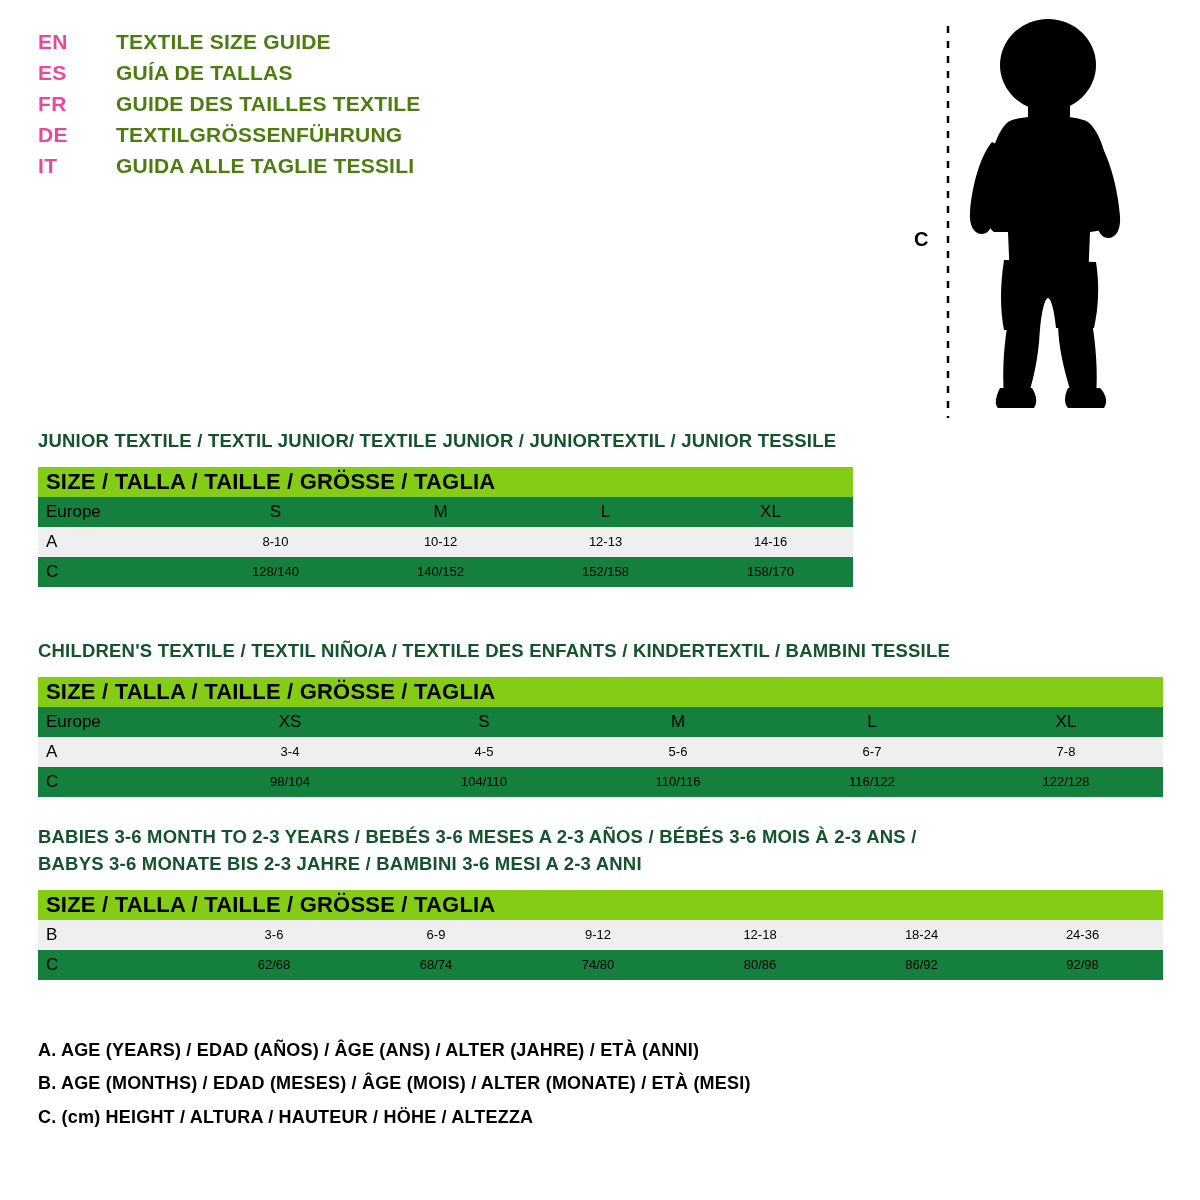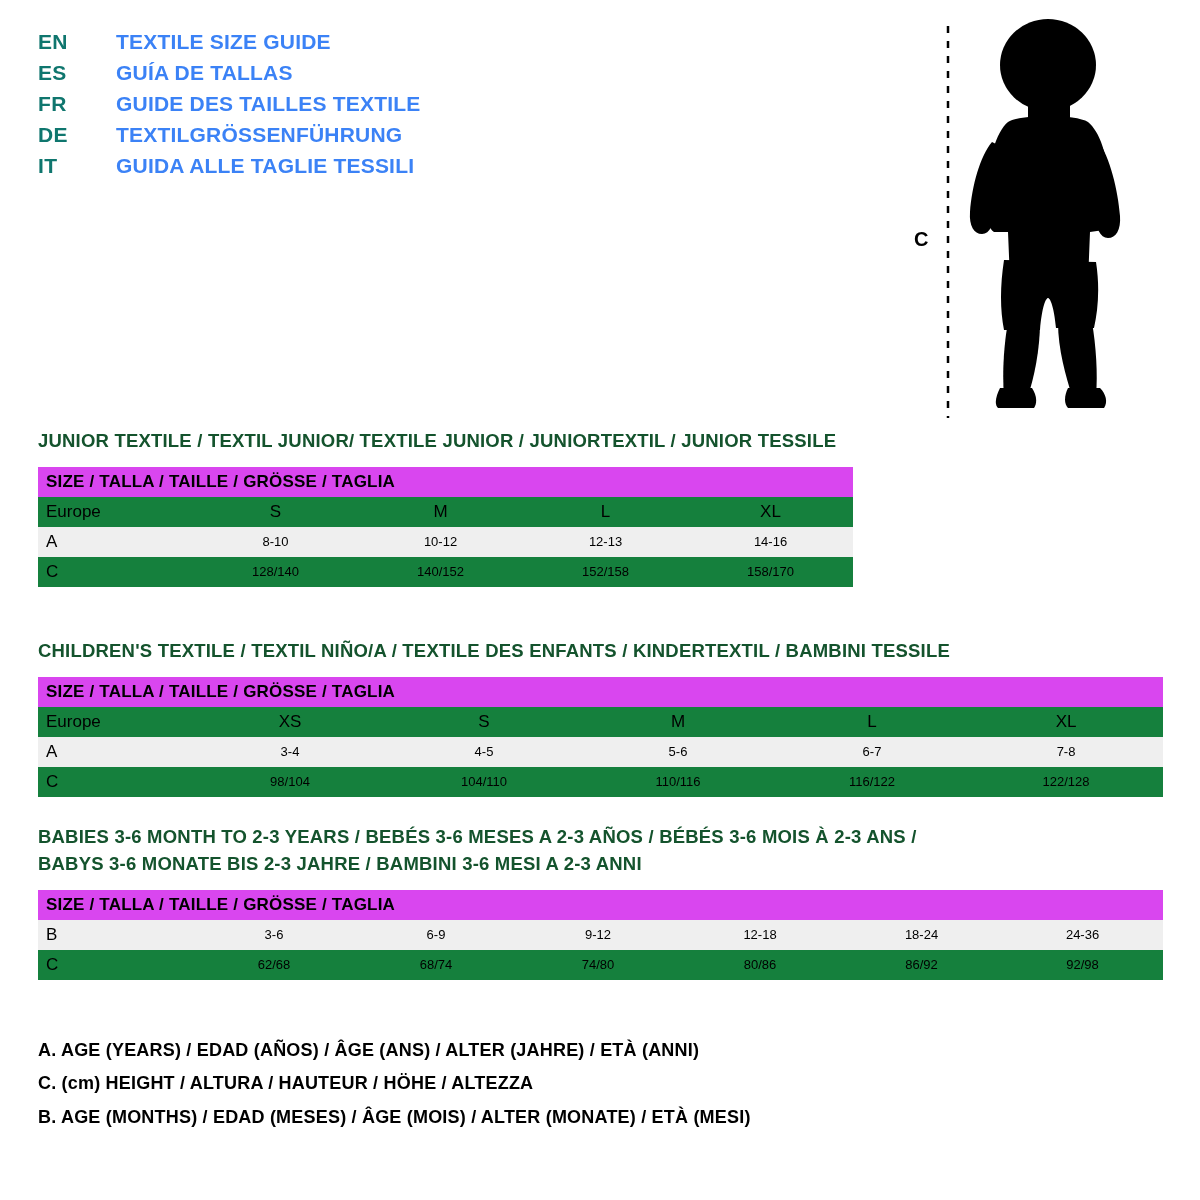--- a/index.html
+++ b/index.html
@@ -26,27 +26,27 @@
   .lang-row {
     display: flex;
     align-items: baseline;
     height: 31px;
   }
   .lang-code {
     width: 78px;
     font-size: 21px;
     font-weight: 700;
     letter-spacing: 0.3px;
-    color: #0f766e;
+    color: #ec4899;
   }
   .lang-text {
     font-size: 21px;
     font-weight: 700;
     letter-spacing: 0.2px;
-    color: #3b82f6;
+    color: #4d7c0f;
     text-transform: uppercase;
   }
 
   
   .figure-area {
     position: absolute;
     top: 10px;
     left: 900px;
     width: 260px;
     height: 415px;
@@ -79,23 +79,23 @@
     border-collapse: collapse;
     table-layout: fixed;
     font-size: 17px;
   }
   .size-table td {
     padding: 0;
     height: 30px;
     vertical-align: middle;
   }
   .band {
-    background: #d946ef;
-    font-weight: 700;
-    font-size: 17px;
+    background: #84cc16;
+    font-weight: 700;
+    font-size: 22px;
     letter-spacing: 0.2px;
     padding-left: 8px !important;
     text-transform: uppercase;
   }
   .row-alt {
     background: #efefef;
   }
   .row-white {
     background: #15803d;
   }
@@ -314,15 +314,15 @@
           <td class="cell-val">86/92</td>
           <td class="cell-val">92/98</td>
         </tr>
       </tbody>
     </table>
   </div>
 </div>
 
 <div id="legend-section">
   <div class="legend-line">A. AGE (YEARS) / EDAD (AÑOS) / ÂGE (ANS) / ALTER (JAHRE) / ETÀ (ANNI)</div>
+  <div class="legend-line">B. AGE (MONTHS) / EDAD (MESES) / ÂGE (MOIS) / ALTER (MONATE) / ETÀ (MESI)</div>
   <div class="legend-line mixed">C. (cm) HEIGHT / ALTURA / HAUTEUR / HÖHE / ALTEZZA</div>
-  <div class="legend-line">B. AGE (MONTHS) / EDAD (MESES) / ÂGE (MOIS) / ALTER (MONATE) / ETÀ (MESI)</div>
 </div>
 
 </body></html>

